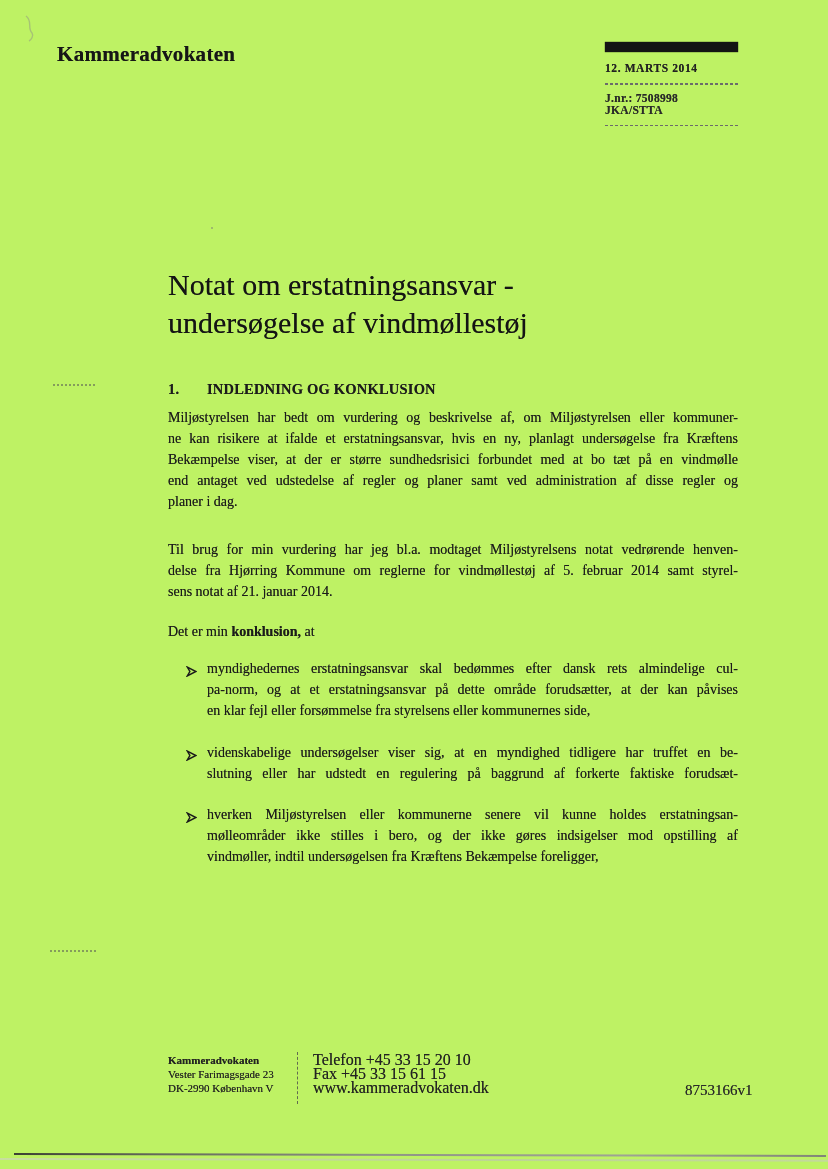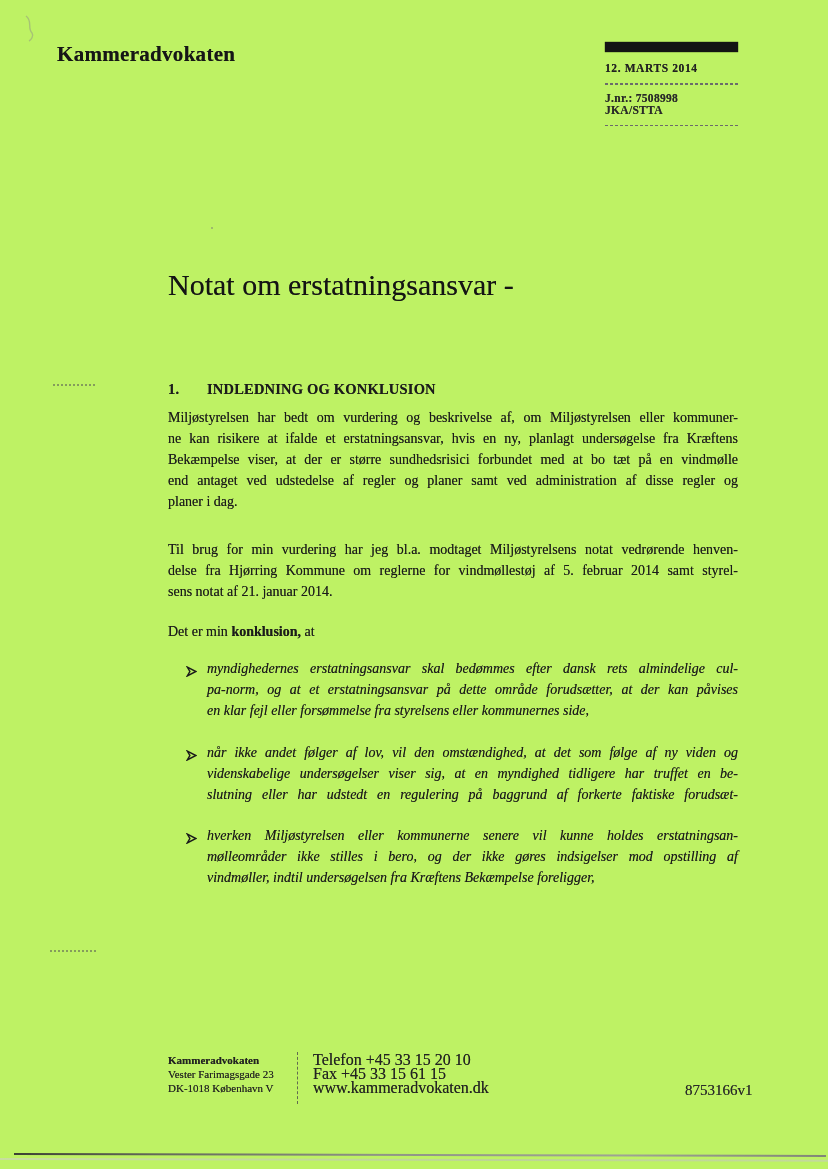--- a/index.html
+++ b/index.html
@@ -40,21 +40,21 @@
   .jline { text-align:justify; text-align-last:justify; }
   .lline { text-align:left; }
   .intro-line { margin-top:19px; }
   .intro-line b { font-weight:bold; }
 
   .bullet { display:flex; }
   .bullet-1 { margin-top:16px; }
   .bullet-2 { margin-top:21px; }
   .bullet-3 { margin-top:20px; }
   .bmark { flex:0 0 39px; box-sizing:border-box; padding-left:18px; padding-top:4px; }
-  .btext { flex:1 1 auto; min-width:0;font-style:italic; }
+  .btext { flex:1 1 auto; min-width:0; }
   .ul { text-decoration:underline; }
 
   
   .footer-left { position:absolute; left:168px; top:1053px; font-size:11px; line-height:14px; color:#222; }
   .footer-left .fname { font-weight:bold; }
   .footer-divider {
     position:absolute; left:297px; top:1052px; height:52px; width:0;
     border-left:1.5px dashed #4a4a4a; opacity:0.8;
   }
   .footer-mid { position:absolute; left:313px; top:1053px; font-size:16px; line-height:14px; color:#222; }
@@ -99,20 +99,21 @@
   <div class="head-right">
     <div class="black-bar"></div>
     <div class="head-date">12. MARTS 2014</div>
     <div class="dashed-rule"></div>
     <div class="head-jnr">J.nr.: 7508998 JKA/STTA</div>
     <div class="dashed-rule"></div>
   </div>
 
   <div class="title">
     <div>Notat om erstatningsansvar -</div>
+    <div>undersøgelse af vindmøllestøj</div>
   </div>
 
   <div class="content">
 
     <div class="section-head">
       <span class="sec-num">1.</span>
       <span>INDLEDNING OG KONKLUSION</span>
     </div>
 
     <div class="para-1">
@@ -146,21 +147,20 @@
       </div>
     </div>
 
     <div class="bullet bullet-2">
       <div class="bmark">
         <svg width="11" height="11" viewBox="0 0 12 12">
             <path d="M1.5 1.2 L10.8 6 L1.5 10.8 L4.2 6 Z" fill="none" stroke="#1b1b1b" stroke-width="1.6" stroke-linejoin="miter"></path>
           </svg>
       </div>
       <div class="btext">
-        <div class="jline">når ikke andet følger af lov, vil den omstændighed, at det som følge af ny viden og</div>
         <div class="jline">videnskabelige undersøgelser viser sig, at en myndighed tidligere har truffet en be-</div>
         <div class="jline">slutning eller har udstedt en regulering på baggrund af forkerte faktiske forudsæt-</div>
       </div>
     </div>
 
     <div class="bullet bullet-3">
       <div class="bmark">
         <svg width="11" height="11" viewBox="0 0 12 12">
             <path d="M1.5 1.2 L10.8 6 L1.5 10.8 L4.2 6 Z" fill="none" stroke="#1b1b1b" stroke-width="1.6" stroke-linejoin="miter"></path>
           </svg>
@@ -170,21 +170,21 @@
         <div class="jline">mølleområder ikke stilles i bero, og der ikke gøres indsigelser mod opstilling af</div>
         <div class="lline">vindmøller, indtil undersøgelsen fra Kræftens Bekæmpelse foreligger,</div>
       </div>
     </div>
 
   </div>
 
   <div class="footer-left">
     <div class="fname">Kammeradvokaten</div>
     <div>Vester Farimagsgade 23</div>
-    <div>DK-1018 København V</div>
+    <div>DK-2990 København V</div>
   </div>
   <div class="footer-divider"></div>
   <div class="footer-mid">
     <div>Telefon +45 33 15 20 10</div>
     <div>Fax +45 33 15 61 15</div>
     <div>www.kammeradvokaten.dk</div>
   </div>
   <div class="doc-id">8753166v1</div>
 
 </div>

